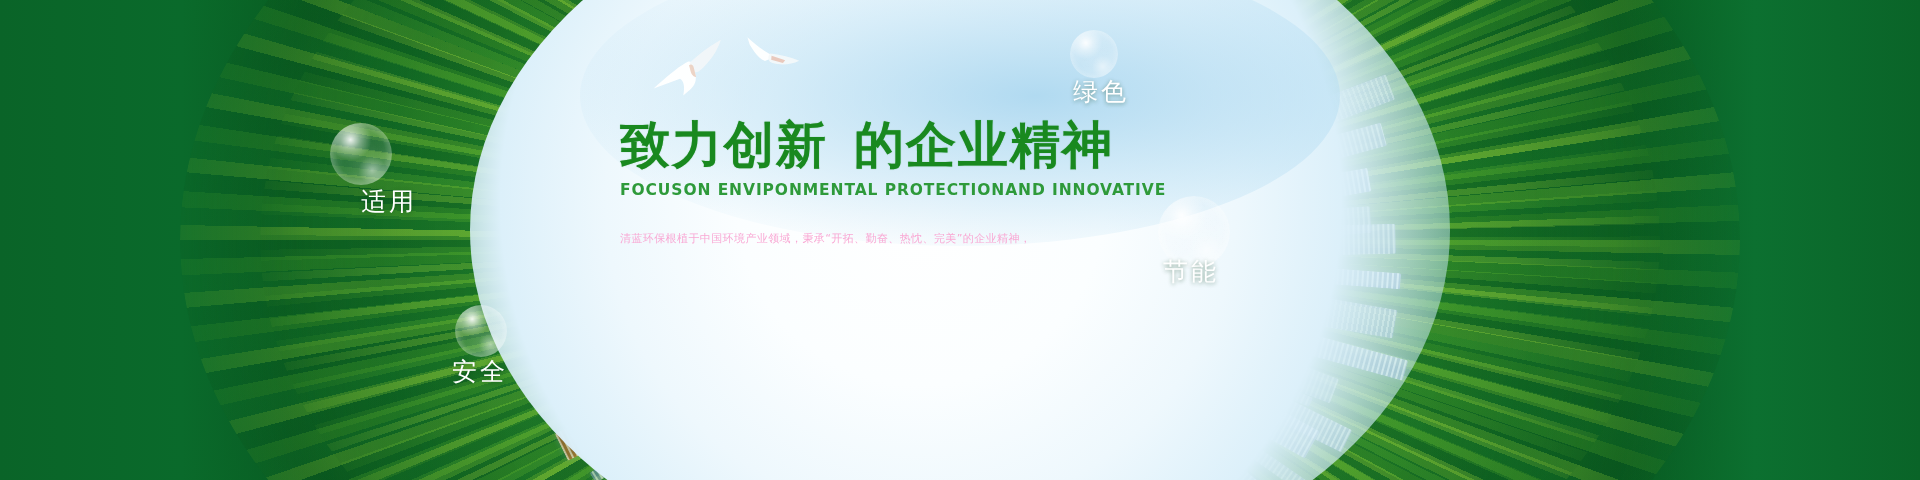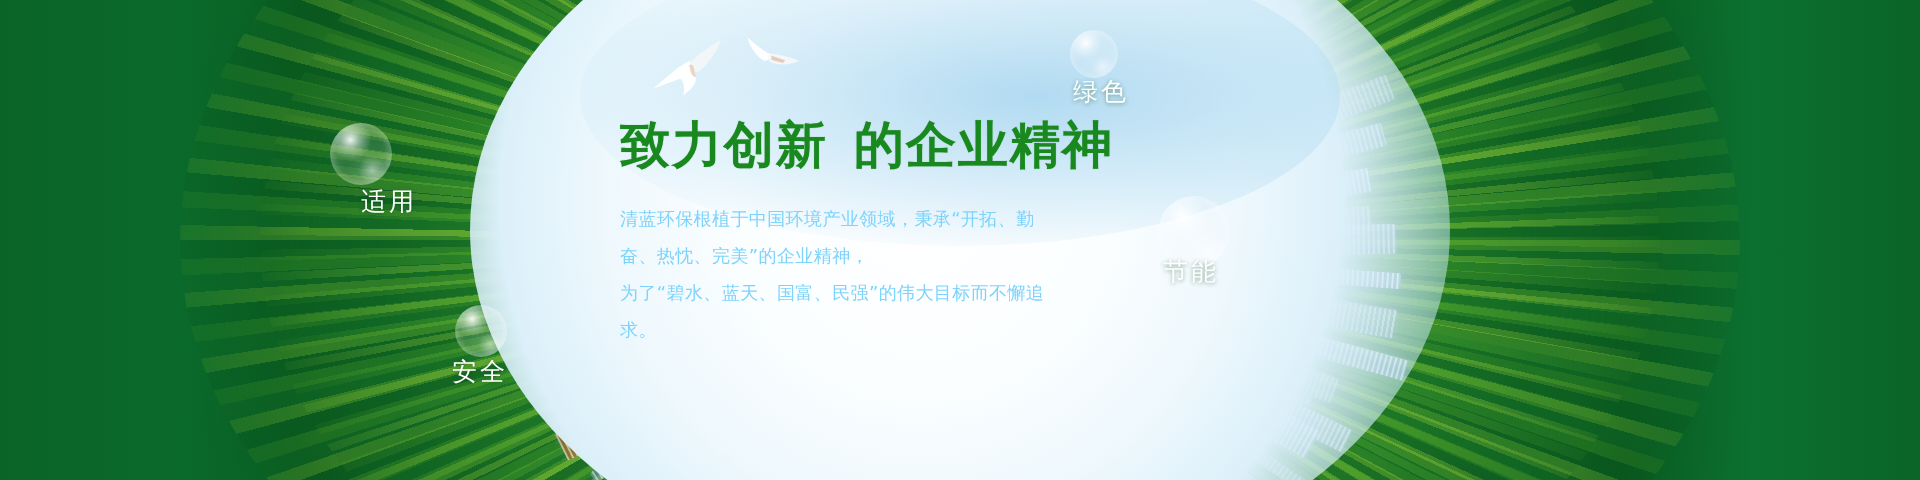--- a/index.html
+++ b/index.html
@@ -203,23 +203,23 @@
   .subline {
     margin-top: 9px;
     font-size: 15.5px;
     font-weight: 600;
     color: #2e9a3a;
     letter-spacing: 0.9px;
     white-space: nowrap;
   }
   .paragraph {
     margin-top: 29px;
-    font-size: 18px;
+    font-size: 11px;
     line-height: 2.05;
-    color: #7dd3fc;
+    color: #f9a8d4;
     letter-spacing: 0.4px;
     max-width: 430px;
   }
 </style>
 </head>
 <body>
 
 <div class="banner">
 
   <div class="bg-base"></div>
@@ -341,19 +341,19 @@
       <div class="bubble" style="left: 1070px; top: 30px; width: 48px; height: 48px;"></div>
       <div class="feature-label" style="left: 1073px; top: 75px;">绿色</div>
       <div class="bubble" style="left: 1158px; top: 196px; width: 72px; height: 72px;"></div>
       <div class="feature-label" style="left: 1163px; top: 255px;">节能</div>
     </div>
 
   <div class="copy">
     <div class="headline">
       <span>致力创新</span><span class="gap"></span><span>的企业精神</span>
     </div>
+    <div class="subline">FOCUSON ENVIPONMENTAL PROTECTIONAND INNOVATIVE</div>
     <div class="paragraph">
       <div>清蓝环保根植于中国环境产业领域，秉承“开拓、勤奋、热忱、完美”的企业精神，</div>
-      <div>为了“碧水、蓝天、国富、民强”的伟大目标而不懈追求。</div>
     </div>
   </div>
 
 </div>
 
 </body></html>

